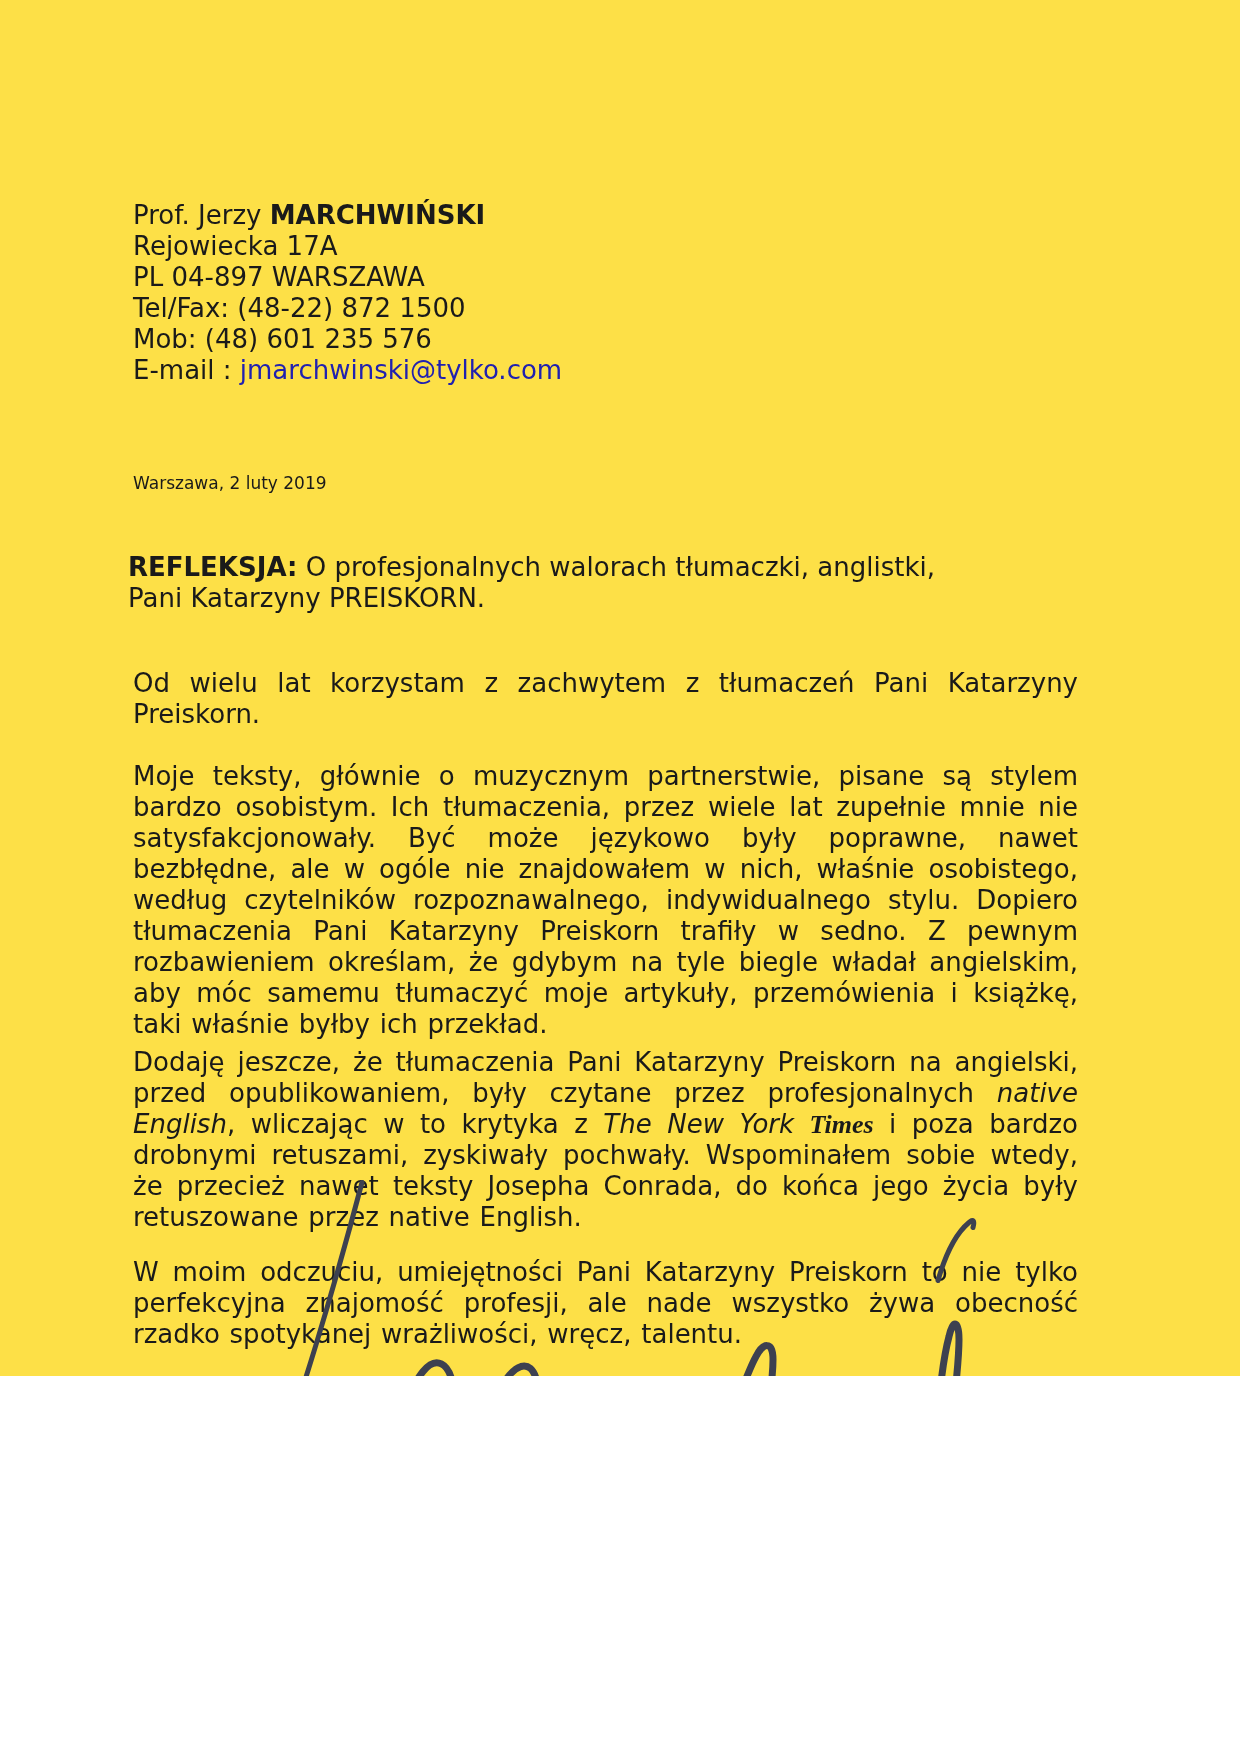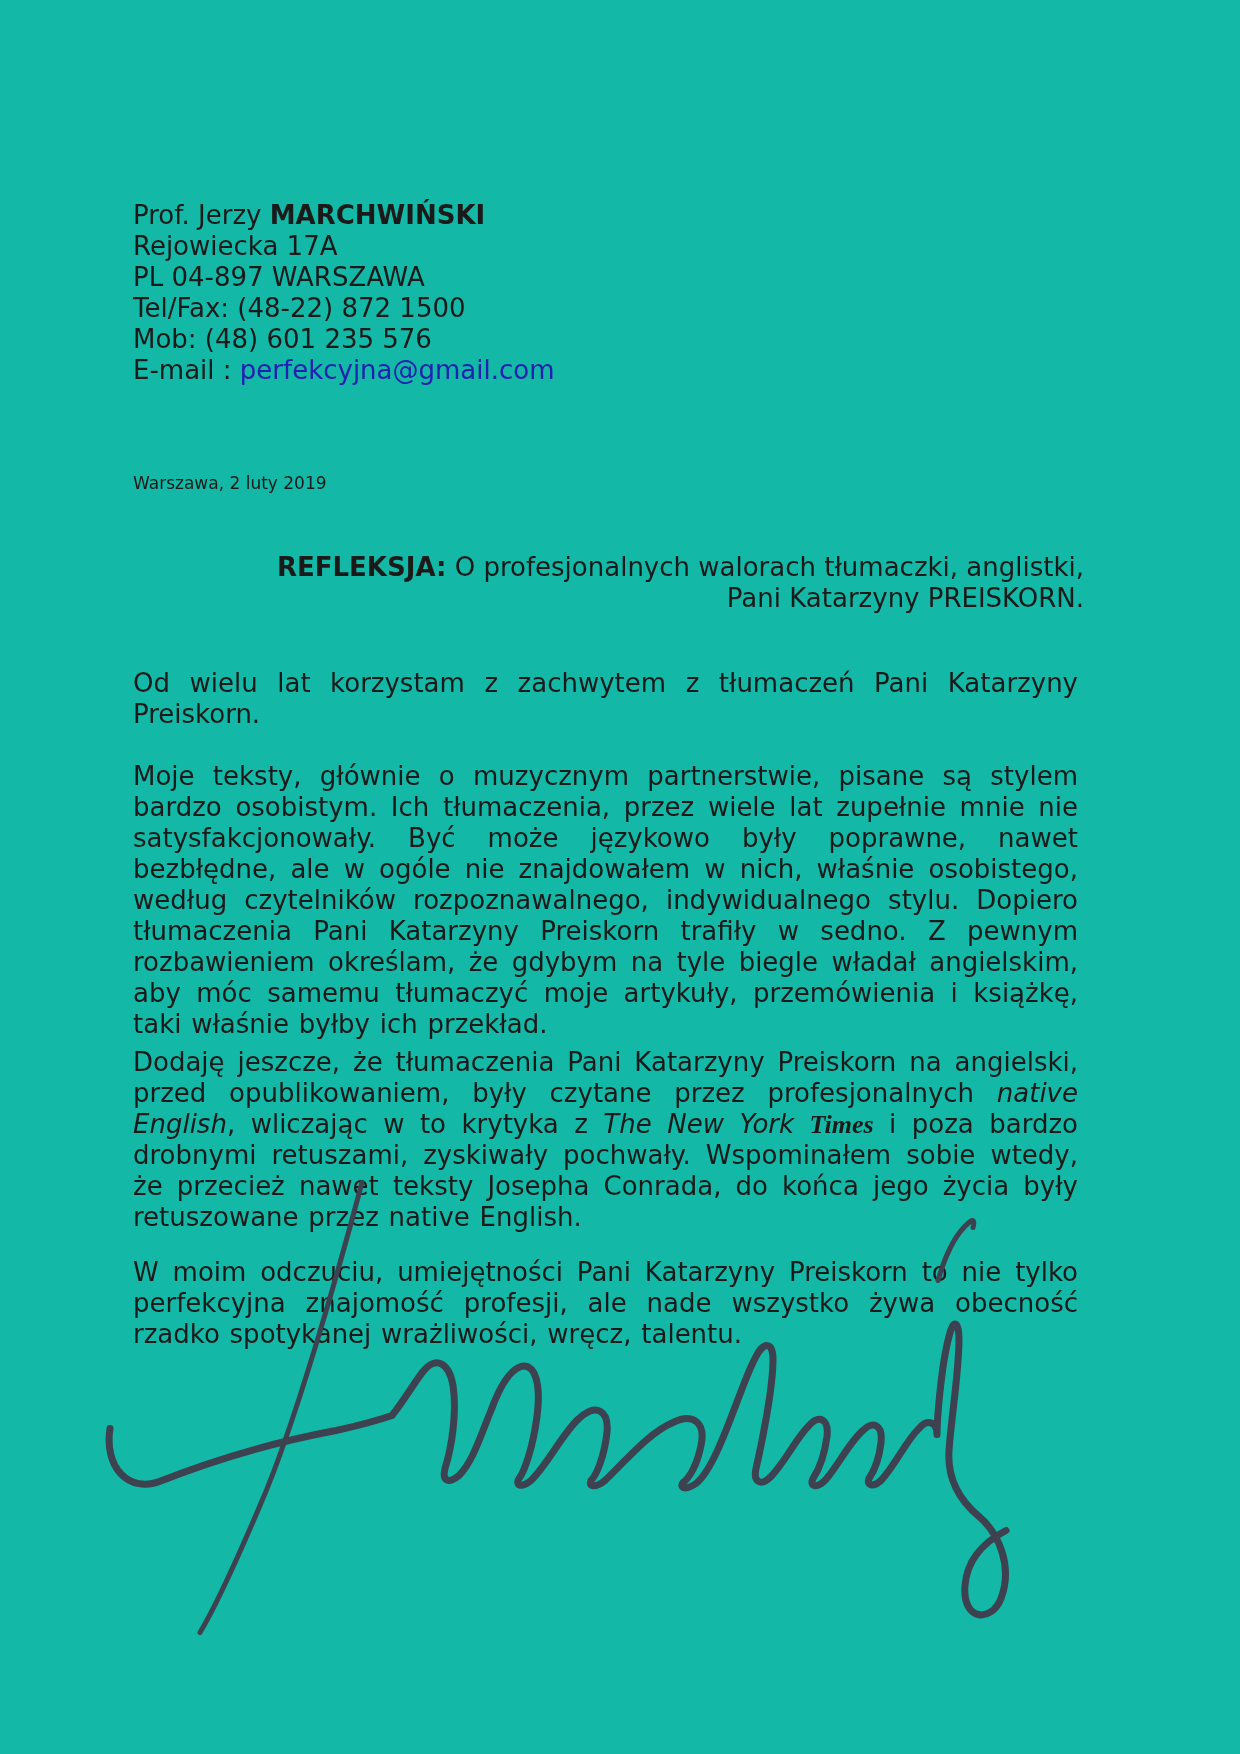--- a/index.html
+++ b/index.html
@@ -1,37 +1,37 @@
 <!DOCTYPE html>
 <html><head>
 <meta charset="utf-8">
 <style>
   html,body{margin:0;padding:0;background:#ffffff;}
   .page{
     position:relative;
     width:1240px;
-    height:1754px;
-    background:#14b8a6;
+    height:1376px;
+    background:#fde047;
     font-family:"DejaVu Sans","Liberation Sans",sans-serif;
     color:#1a1a1a;
     overflow:hidden;
   }
   .abs{position:absolute;}
   .sender{
     left:133px; top:200px; width:960px;
     font-size:26px; line-height:31px;
   }
   .date-line{
     left:133px; top:468px; width:945px;
     font-size:17px; line-height:31px;
   }
   .subject{
-    left:139px; top:552px; width:945px;
+    left:128px; top:552px; width:945px;
     font-size:26px; line-height:31px;
-    text-align:right;
+    text-align:left;
   }
   .para{
     left:133px; width:945px;
     font-size:26px; line-height:31px;
     text-align:justify;
     -moz-text-align-last:left; text-align-last:left;
     word-spacing:1.5px;
     margin-top:28px;
   }
   .p1{top:640px;}
@@ -53,21 +53,21 @@
 <body>
 
 <div class="page" style="--link-color: #2121b0;">
 
   <div class="abs sender">
     <div><span>Prof. Jerzy </span><span class="b">MARCHWIŃSKI</span></div>
     <div><span>Rejowiecka 17A</span></div>
     <div><span>PL 04-897 </span><span class="u">WARSZAWA</span></div>
     <div><span>Tel/Fax: (48-22) 872 1500</span></div>
     <div><span>Mob: (48) 601 235 576</span></div>
-    <div><span>E-mail : </span><span class="link u">perfekcyjna@gmail.com</span></div>
+    <div><span>E-mail : </span><span class="link u">jmarchwinski@tylko.com</span></div>
   </div>
 
   <div class="abs date-line">Warszawa, 2 luty 2019</div>
 
   <div class="abs subject">
     <div><span class="b u">REFLEKSJA:</span><span class="u"> O profesjonalnych walorach tłumaczki, anglistki, </span></div>
     <div><span class="u">Pani Katarzyny PREISKORN.</span></div>
   </div>
 
   <div class="abs para p1"><span>Od wielu lat korzystam z zachwytem z tłumaczeń Pani Katarzyny Preiskorn.</span></div>

